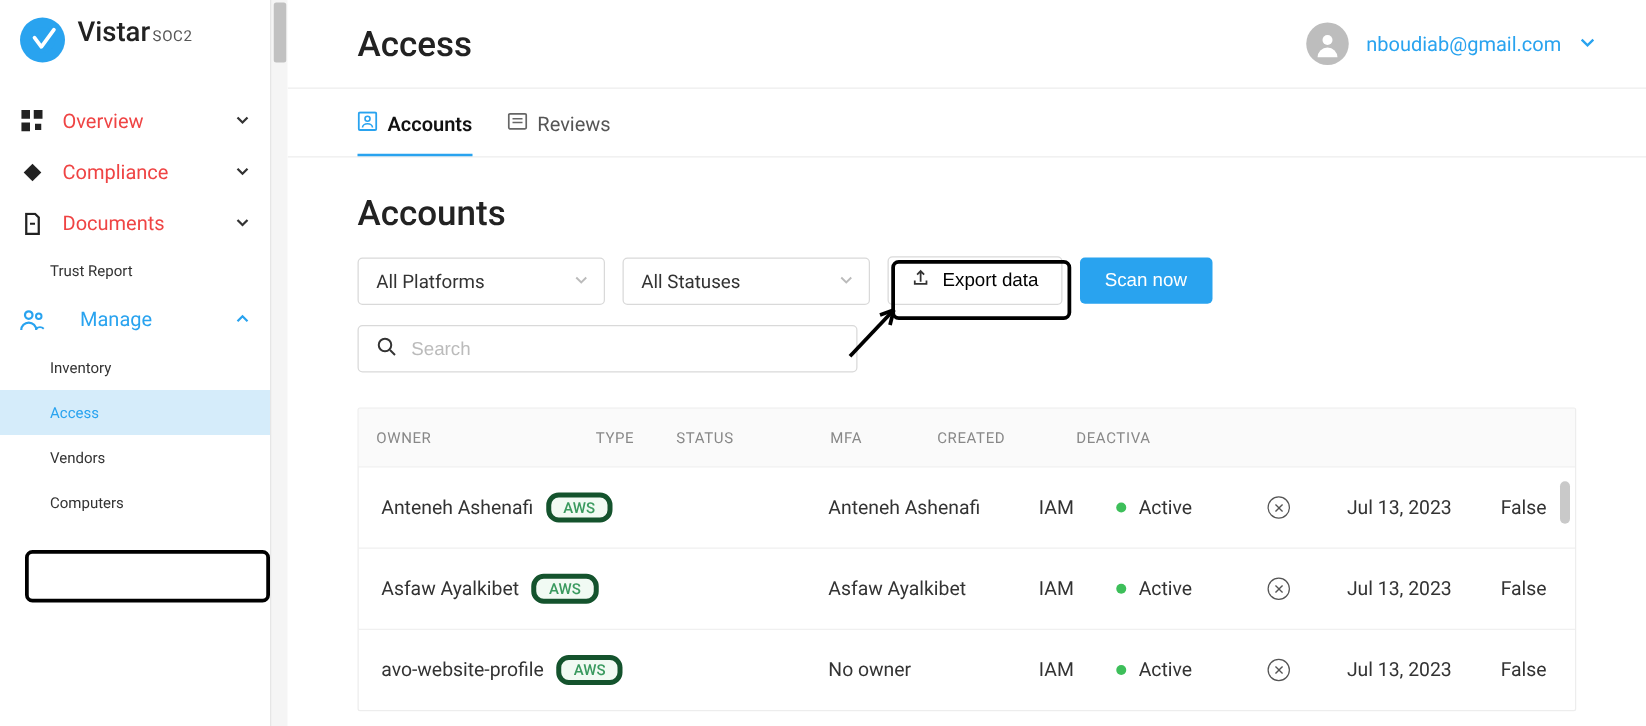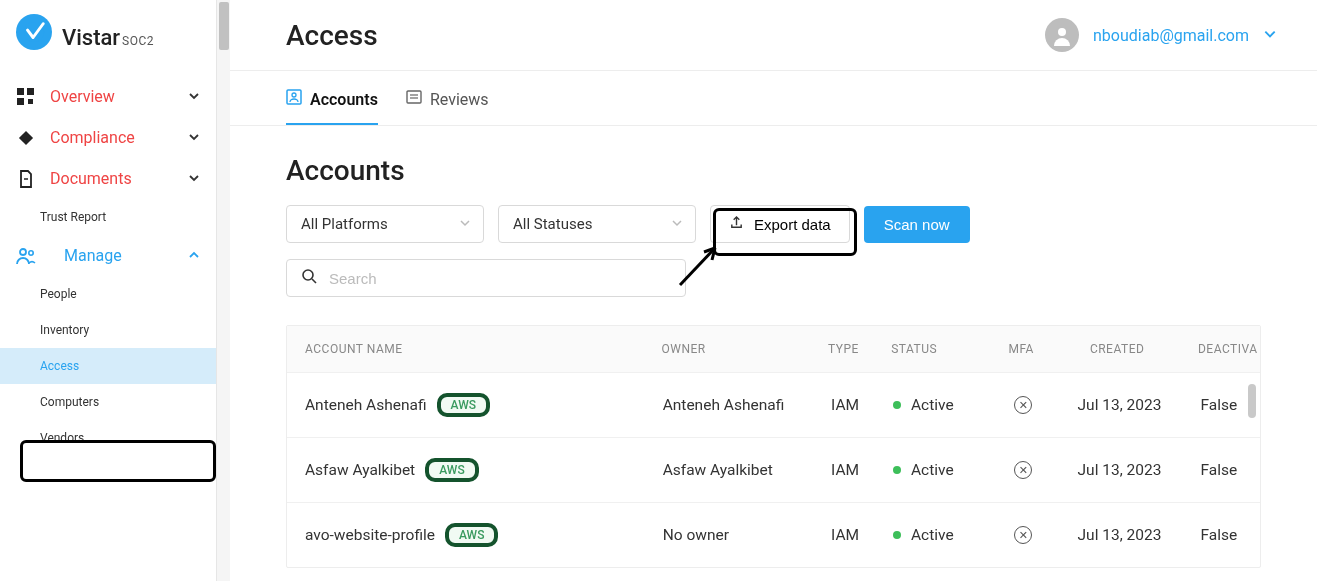--- a/index.html
+++ b/index.html
@@ -29,21 +29,21 @@
   }
   
   .sidebar {
     width: 216px;
     background: #fff;
     height: 100%;
     position: relative;
   }
   .brand {
     display: flex;
-    align-items: flex-end;
+    align-items: flex-start;
     padding: 14px 16px 18px 16px;
     gap: 10px;
   }
   .brand-logo {
     width: 36px; height: 36px;
     border-radius: 50%;
     background: #29a3ef;
     display: flex; align-items: center; justify-content: center;
   }
   .brand-name { font-size: 22px; font-weight: 500; color: #222; }
@@ -298,33 +298,30 @@
               <path d="M13 16 a4.5 4.5 0 0 1 6 0" fill="none" stroke="#29a3ef" stroke-width="1.6"></path>
             </svg>
         </span>
         <span class="label">Manage</span>
         <span><svg width="12" height="12" viewBox="0 0 12 12">
               <path d="M2 8 L6 4 L10 8" stroke="#29a3ef" stroke-width="1.8" fill="none"></path>
             </svg></span>
       </div>
 
       <div class="nav-sub">
-        <span>People</span>
-      </div>
-      <div class="nav-sub">
         <span>Inventory</span>
       </div>
       <div class="nav-sub selected highlight-box">
         <span>Access</span>
       </div>
       <div class="nav-sub">
+        <span>Vendors</span>
+      </div>
+      <div class="nav-sub">
         <span>Computers</span>
-      </div>
-      <div class="nav-sub">
-        <span>Vendors</span>
       </div>
     </nav>
   </aside>
 
   <div class="scrollbar-track left">
     <div class="scrollbar-thumb" style="height:48px;"></div>
   </div>
 
   <main class="main">
     <div class="topbar">
@@ -393,21 +390,20 @@
       <div class="search-wrap">
         <span><svg width="16" height="16" viewBox="0 0 16 16">
               <circle cx="7" cy="7" r="5" fill="none" stroke="#333" stroke-width="1.6"></circle>
               <line x1="11" y1="11" x2="15" y2="15" stroke="#333" stroke-width="1.6"></line>
             </svg></span>
         <input type="text" placeholder="Search" style="">
       </div>
 
       <div class="table-wrap">
         <div class="thead">
-          <div class="col c-name">ACCOUNT NAME</div>
           <div class="col c-owner">OWNER</div>
           <div class="col c-type">TYPE</div>
           <div class="col c-status">STATUS</div>
           <div class="col c-mfa">MFA</div>
           <div class="col c-created">CREATED</div>
           <div class="col c-deact">DEACTIVA</div>
         </div>
 
         <div id="table-body">
             <div class="trow">

